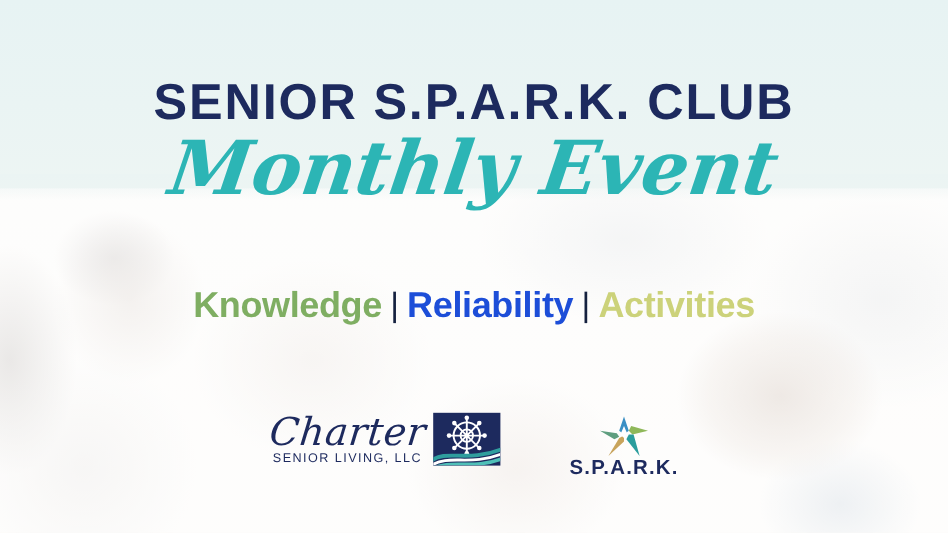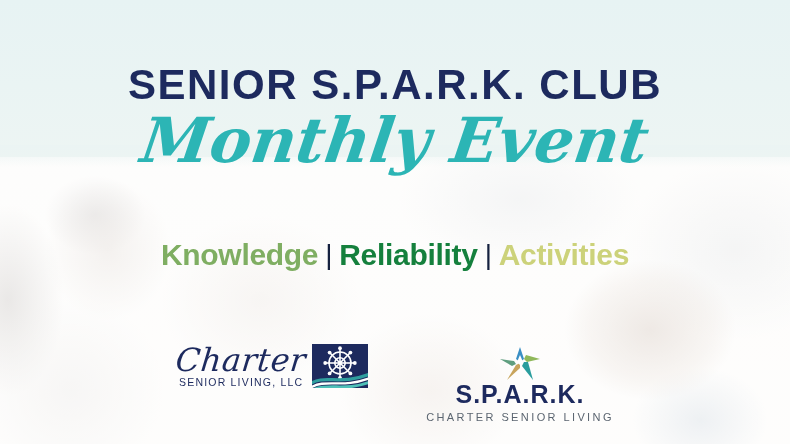--- a/index.html
+++ b/index.html
@@ -158,21 +158,21 @@
     height: 44px;
     background: #1d2a5e;
     overflow: hidden;
     flex: none;
   }
 
   
   .spark-logo { text-align: center; padding-top: 2px; }
   .spark-star { width: 42px; height: 36px; display: block; margin: 0 auto; }
   .spark-title {
-    font-size: 25px;
+    font-size: 17px;
     font-weight: bold;
     color: #1d2a5e;
     letter-spacing: 1px;
     line-height: 1.1;
     margin-top: -1px;
   }
   .spark-sub {
     font-size: 11px;
     letter-spacing: 2.4px;
     color: #5b6570;
@@ -188,21 +188,21 @@
   <div class="photo-veil"></div>
   <div class="top-band"></div>
   <div class="top-band-fade"></div>
 
   <div class="headline">SENIOR S.P.A.R.K. CLUB</div>
 
   <div class="script">Monthly Event</div>
 
   <div class="words">
     <div class="word-row row2">
-      <span style="color:#7fae62">Knowledge</span><span class="sep">|</span><span style="color:#15803d">Reliability</span><span class="sep">|</span><span style="color:#ccd27a">Activities</span>
+      <span style="color:#7fae62">Knowledge</span><span class="sep">|</span><span style="color:#1d4ed8">Reliability</span><span class="sep">|</span><span style="color:#ccd27a">Activities</span>
     </div>
   </div>
 
   <div class="logos">
 
     <div class="charter-logo">
       <div class="charter-text">
         <div class="charter-script">Charter</div>
         <div class="charter-sub">SENIOR LIVING, LLC</div>
       </div>
@@ -237,17 +237,16 @@
     <div class="spark-logo">
       <svg class="spark-star" viewBox="0 0 42 36" aria-hidden="true">
         <polygon points="21,1 25,13 21,16 17,13" fill="#3a8fc4"></polygon>
         <polygon points="41,13 28,16 25,13 27,9" fill="#8fb85a"></polygon>
         <polygon points="34,34 23,20 25,16 29,16" fill="#2a9d9d"></polygon>
         <polygon points="8,34 17,19 21,17 21,22" fill="#c8a45c"></polygon>
         <polygon points="1,13 15,15 17,18 13,20" fill="#5f9e7f"></polygon>
         <polygon points="21,9 24,16 21,19 18,16" fill="#ffffff"></polygon>
       </svg>
       <div class="spark-title">S.P.A.R.K.</div>
-      <div class="spark-sub">CHARTER SENIOR LIVING</div>
     </div>
 
   </div>
 </div>
 
 </body></html>

